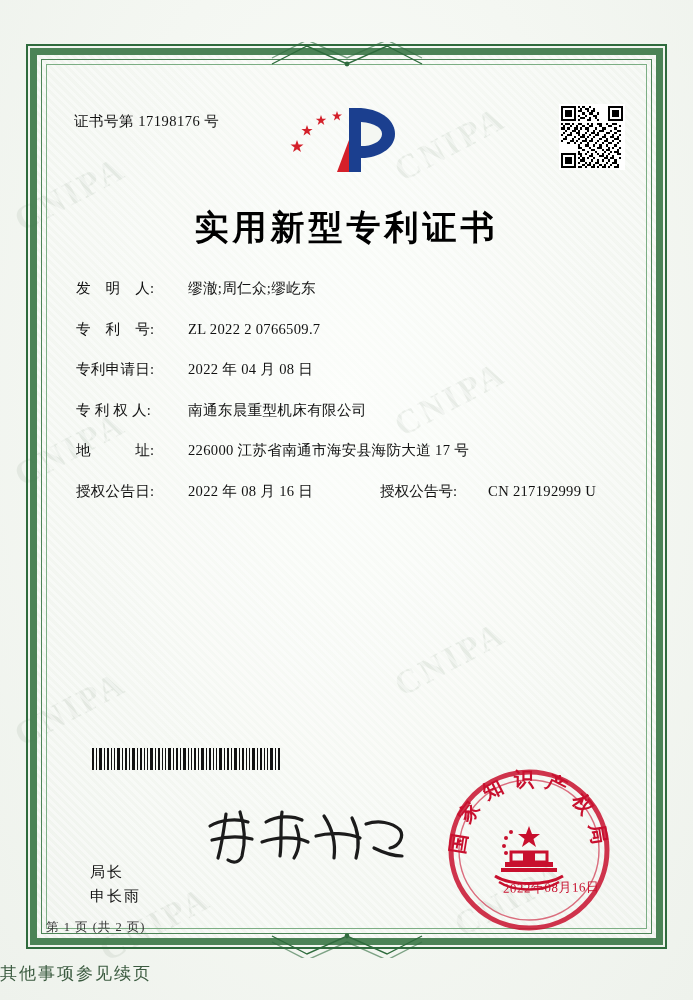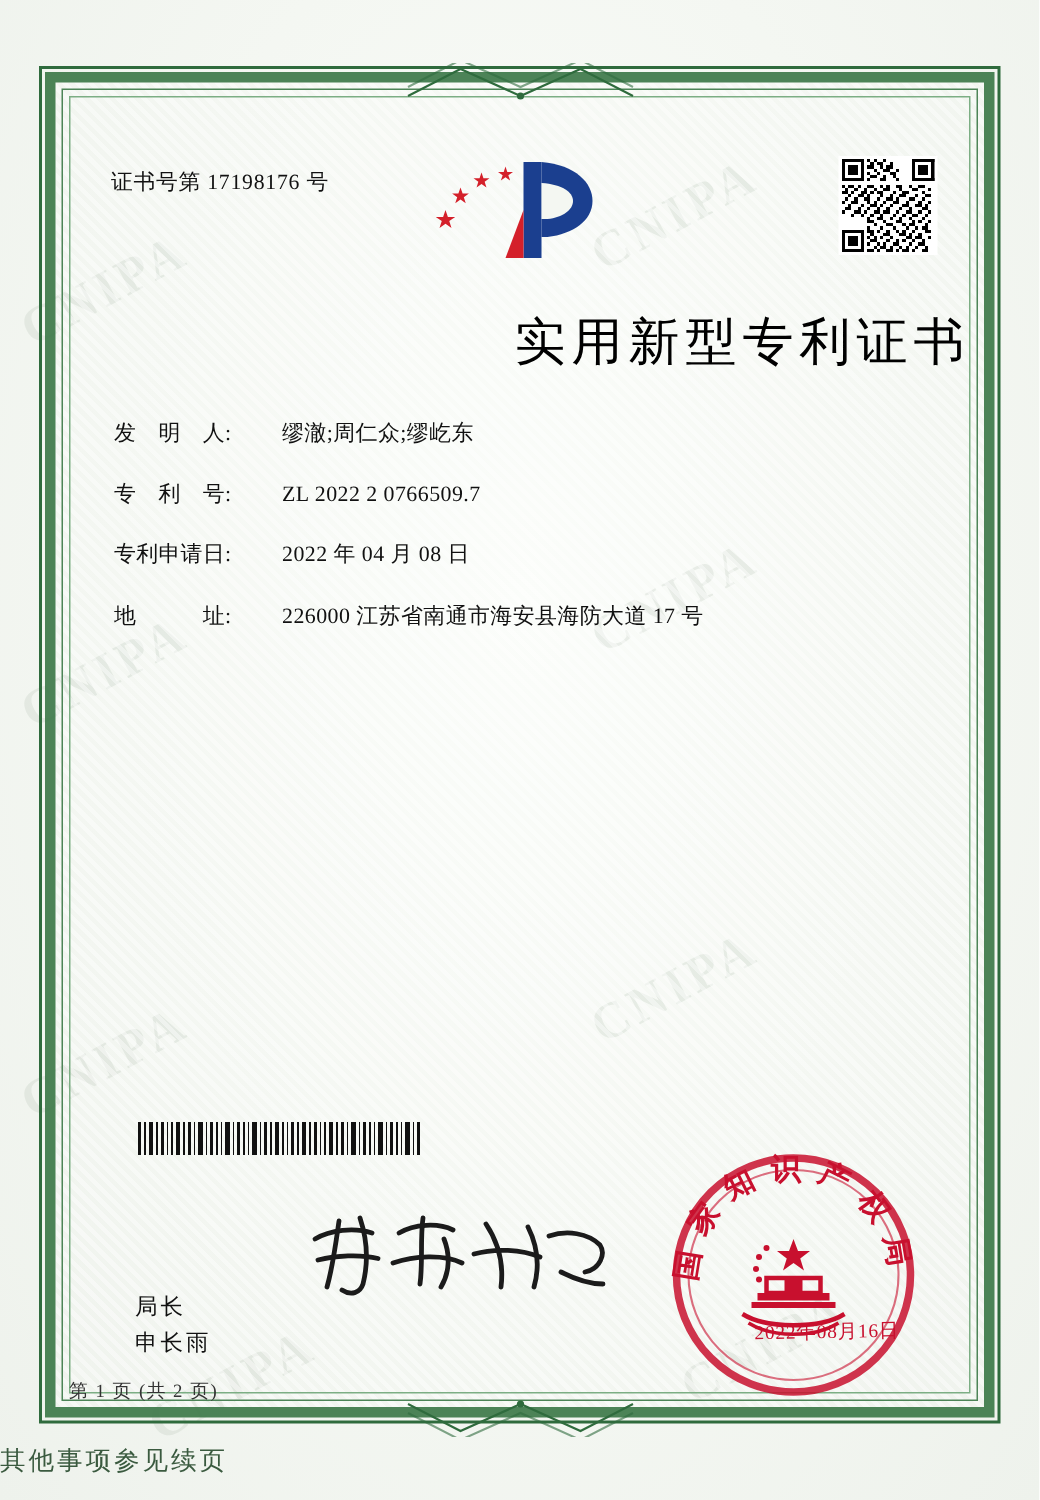--- a/index.html
+++ b/index.html
@@ -150,23 +150,23 @@
     height: 62px;
     background: #fff;
     padding: 2px;
   }
 
   .doc-title {
     position: absolute;
     left: 0;
     right: 0;
     top: 141px;
-    text-align: right;
+    text-align: center;
     font-size: 34px;
-    font-weight: normal;
+    font-weight: bold;
     letter-spacing: 4px;
     color: #000;
     font-family: "Liberation Serif", "DejaVu Serif", serif;
   }
 
   .fields {
     position: absolute;
     left: 30px;
     right: 26px;
     top: 215px;
@@ -534,22 +534,32 @@
       </div>
       <div class="field-row">
         <div class="field-label">专　利　号:</div>
         <div class="field-value">ZL 2022 2 0766509.7</div>
       </div>
       <div class="field-row">
         <div class="field-label">专利申请日:</div>
         <div class="field-value">2022 年 04 月 08 日</div>
       </div>
       <div class="field-row">
+        <div class="field-label">专 利 权 人:</div>
+        <div class="field-value">南通东晨重型机床有限公司</div>
+      </div>
+      <div class="field-row">
         <div class="field-label">地　　　址:</div>
         <div class="field-value">226000 江苏省南通市海安县海防大道 17 号</div>
+      </div>
+      <div class="field-row split">
+        <div class="field-label">授权公告日:</div>
+        <div class="field-value">2022 年 08 月 16 日</div>
+        <div class="pair2-label">授权公告号:</div>
+        <div class="field-value">CN 217192999 U</div>
       </div>
     </div>
 
 
     <svg class="barcode" viewBox="0 0 190 22" shape-rendering="crispEdges">
       <rect width="190" height="22" fill="none"></rect>
       <g fill="#111">
         <rect x="0" y="0" width="2" height="22"></rect>
           <rect x="4" y="0" width="1" height="22"></rect>
         <rect x="7" y="0" width="3" height="22"></rect>

